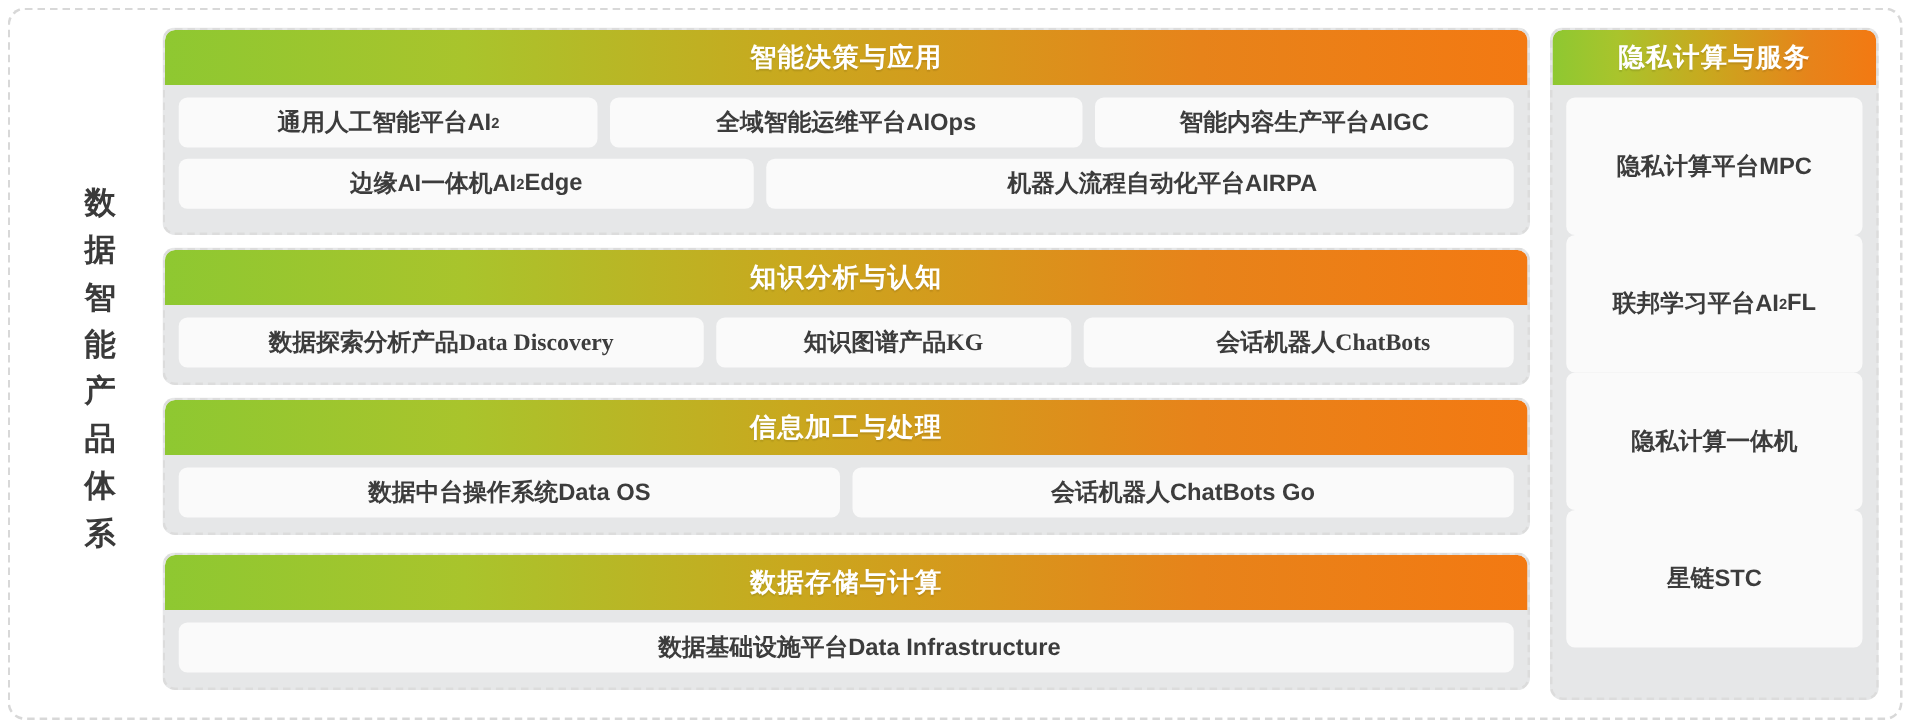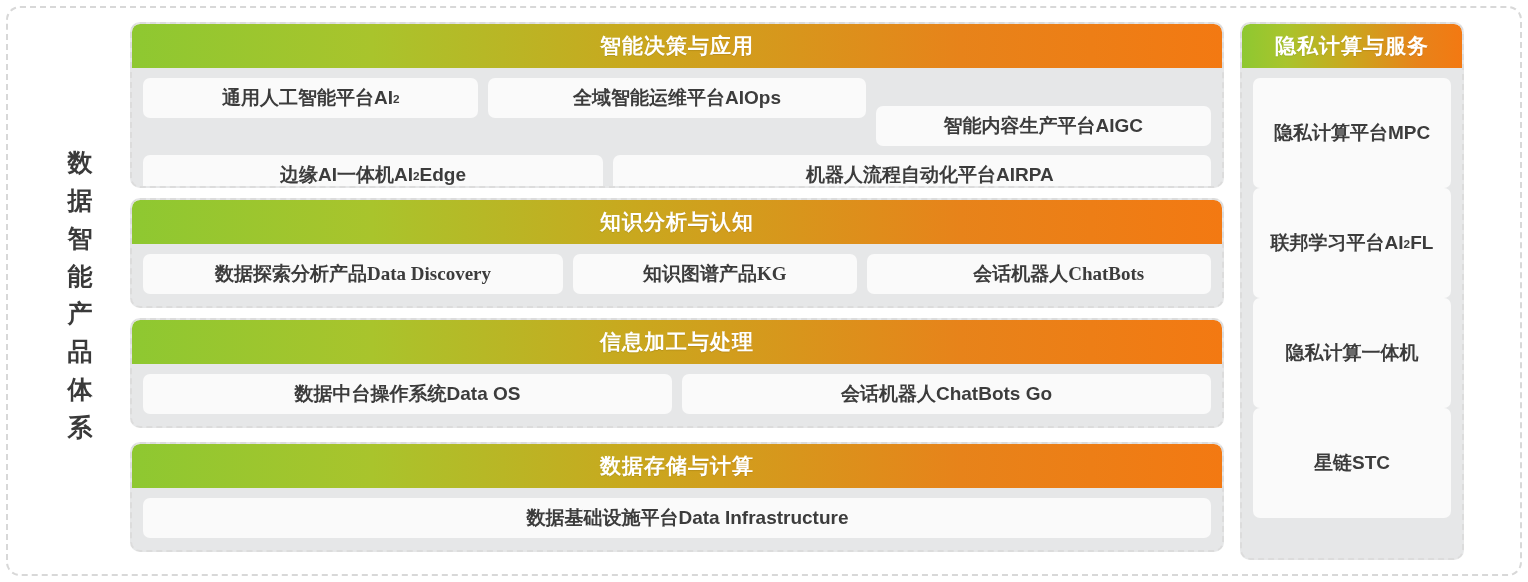--- a/index.html
+++ b/index.html
@@ -67,21 +67,21 @@
     display: flex; align-items: center; justify-content: center;
     font-size: 19px; font-weight: 700; color: #3c3c3c;
     white-space: nowrap;
   }
   .cell sup { font-size: 0.62em; vertical-align: super; font-weight: 700; }
 
   
   .right-col {
     position: absolute;
     left: 1240px; top: 22px;
-    width: 224px; height: 538px;
+    width: 263px; height: 538px;
     border: 2px dashed #dcdcdc;
     border-radius: 10px;
     background: #e6e7e8;
     overflow: hidden;
   }
   .right-head {
     height: 44px;
     border-radius: 8px 8px 0 0;
     display: flex; align-items: center; justify-content: center;
     color: #ffffff; font-size: 21px; font-weight: 700;
@@ -119,21 +119,21 @@
     <span>系</span>
   </div>
 
 <div class="main-col" id="main-col">
     <div class="section" style="top: 0px; height: 166px;">
       <div class="section-head">智能决策与应用</div>
       <div class="section-body">
         <div class="row">
           <div class="cell" style="flex: 32 1 0px;">通用人工智能平台AI<sup>2</sup></div>
           <div class="cell" style="flex: 36 1 0px;">全域智能运维平台AIOps</div>
-          <div class="cell" style="flex: 32 1 0px; margin-top: 28px;">智能内容生产平台AIGC</div>
+          <div class="cell" style="flex: 32 1 0px;">智能内容生产平台AIGC</div>
         </div>
         <div class="row">
           <div class="cell" style="flex: 45 1 0px;">边缘AI一体机AI<sup>2</sup> Edge</div>
           <div class="cell" style="flex: 55 1 0px; padding-left: 36px;">机器人流程自动化平台AIRPA</div>
         </div>
       </div>
     </div>
     <div class="section" style="top: 176px; height: 110px; font-family: Liberation Serif, serif;">
       <div class="section-head">知识分析与认知</div>
       <div class="section-body">

